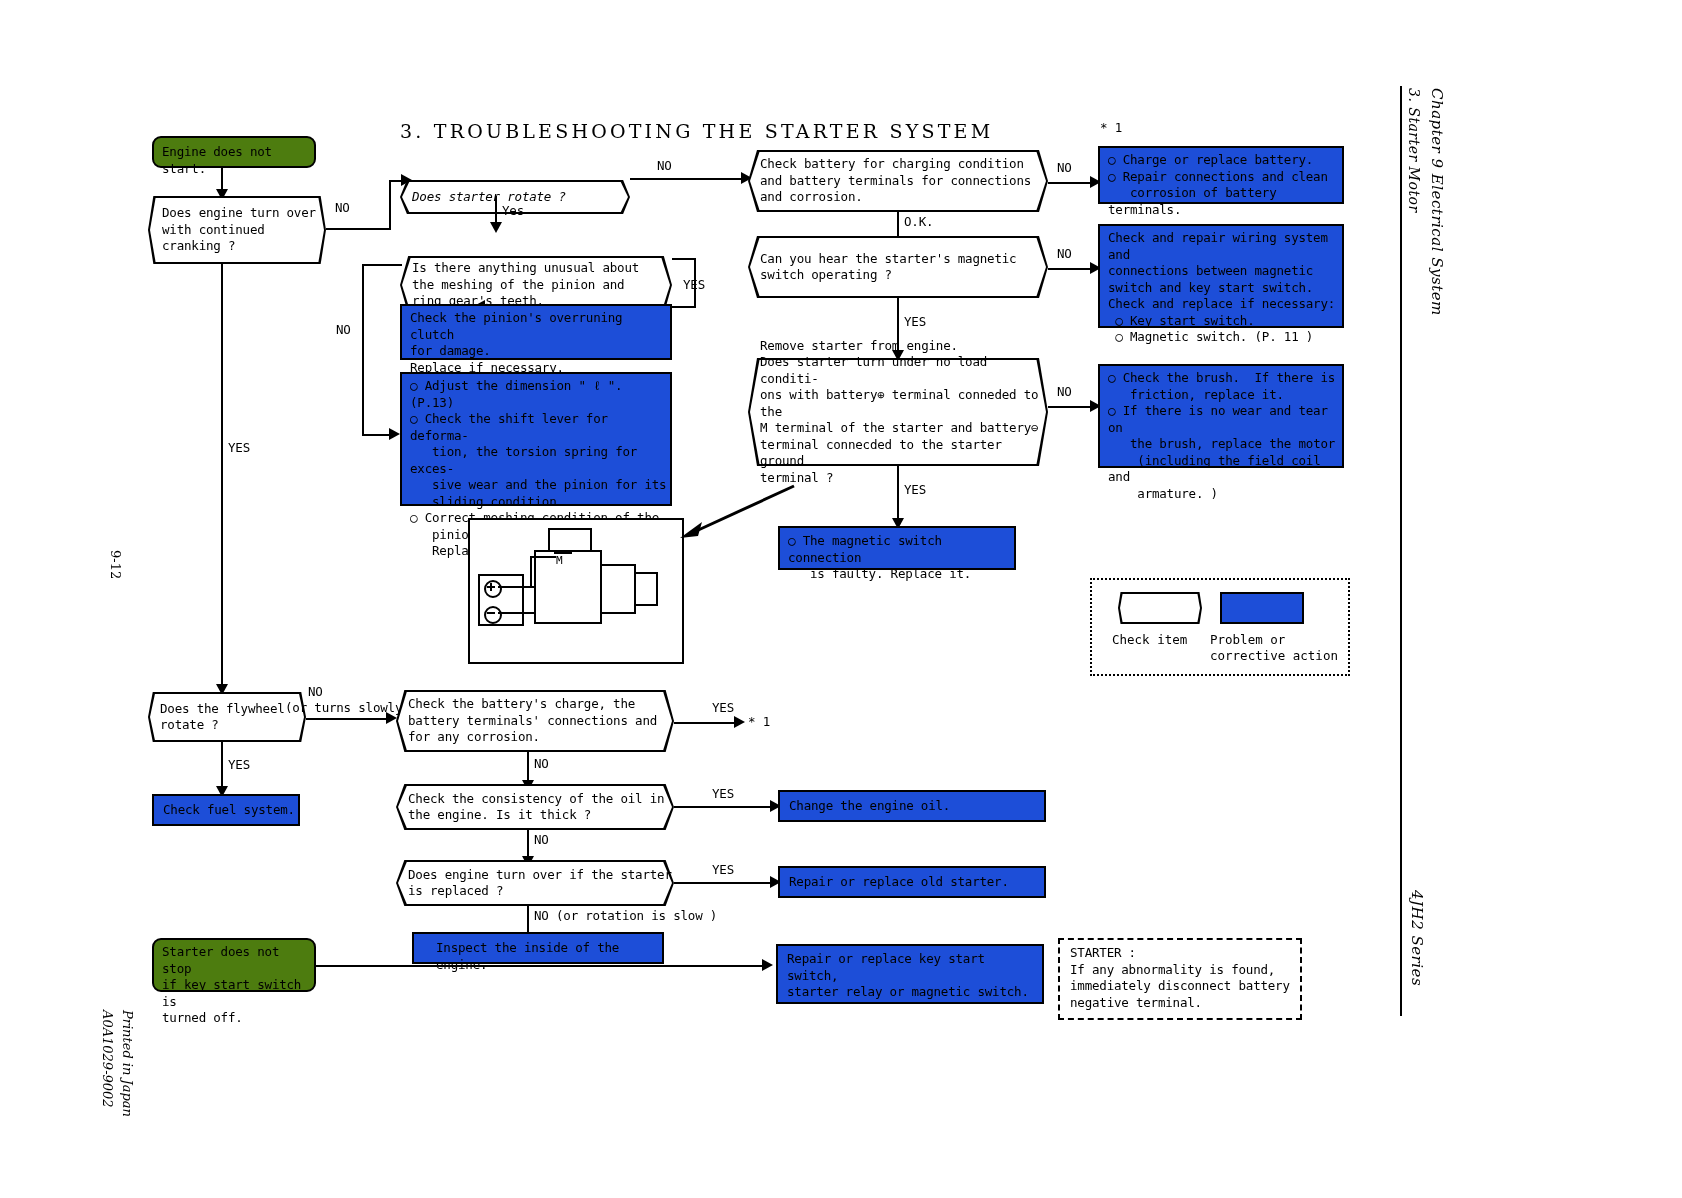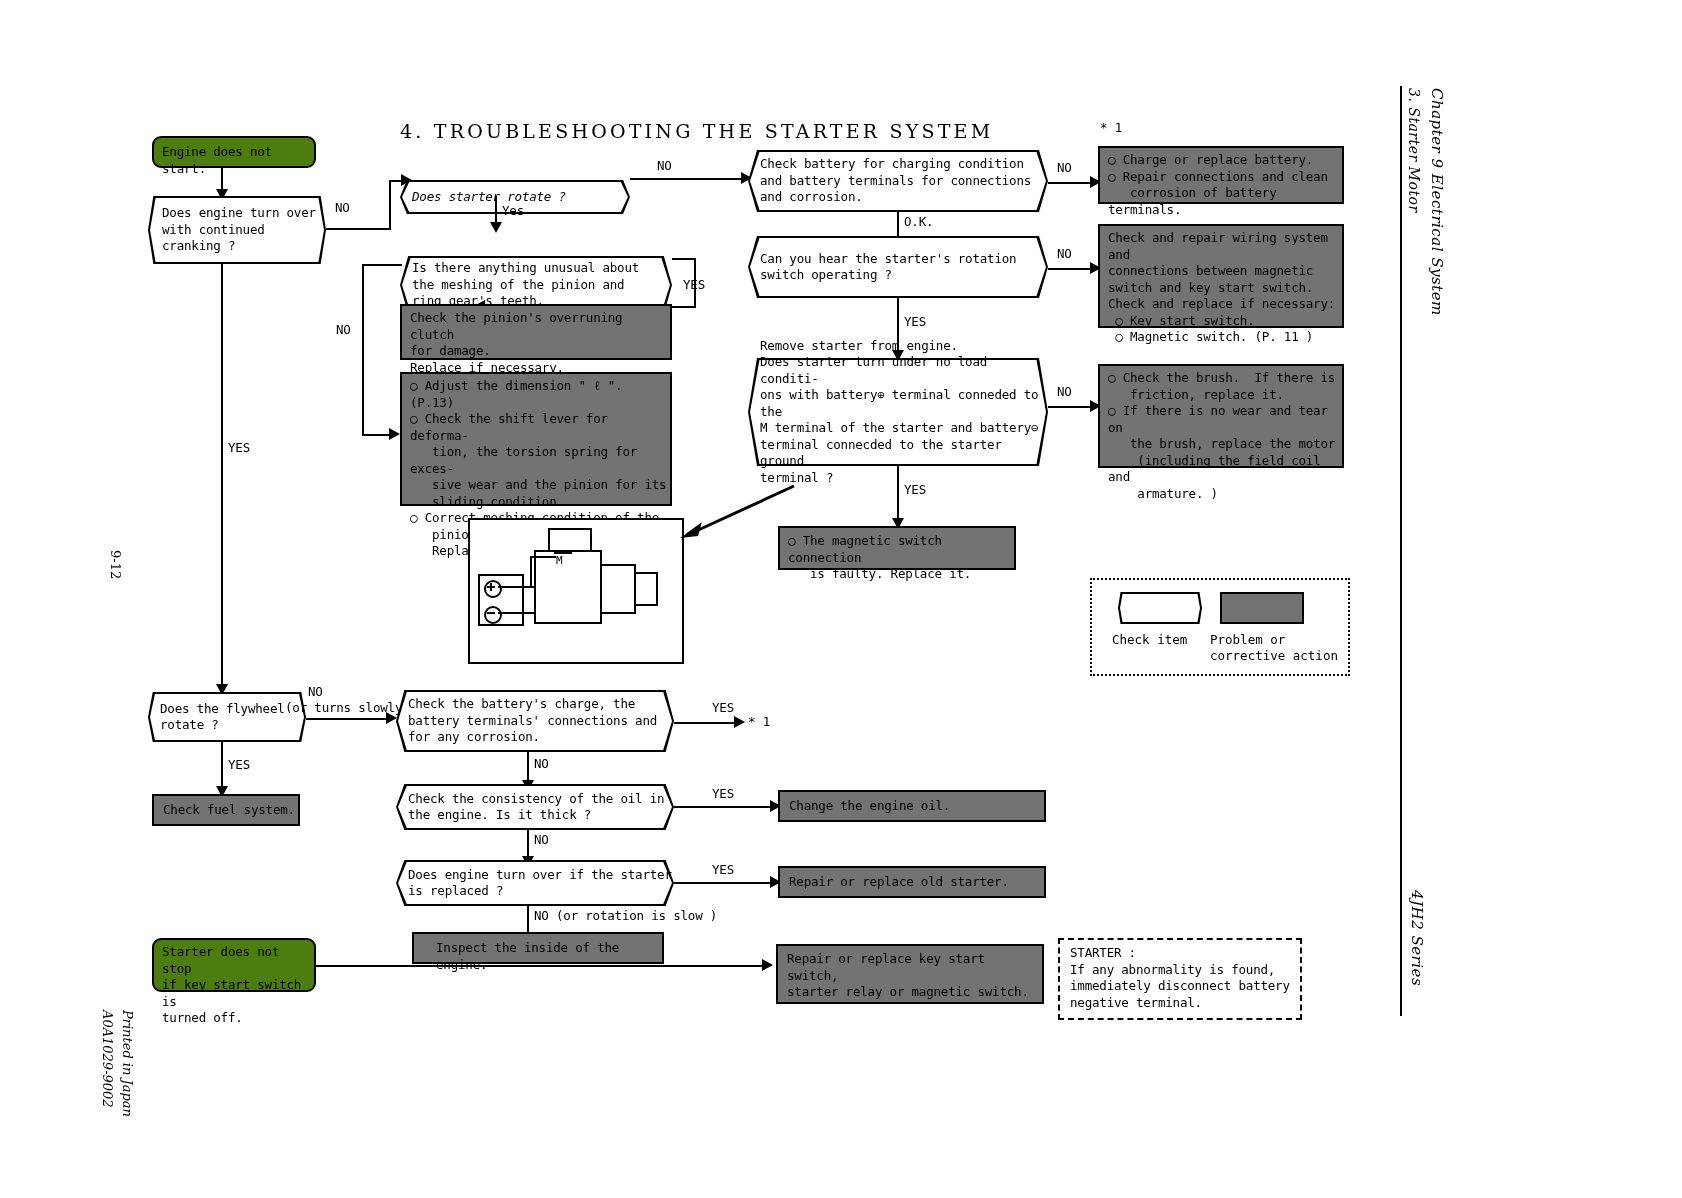--- a/index.html
+++ b/index.html
@@ -28,21 +28,21 @@
     letter-spacing: -0.2px;
     white-space: pre-wrap;
     color: #000;
   }
 
   
   .shape { box-sizing: border-box; }
 
   .rect {
     border: 2px solid #000;
-    background: #737373;
+    background: #1d4ed8;
   }
   .rect-round {
     border: 2px solid #000;
     border-radius: 9px;
     background: #4d7c0f;
   }
   .hexwrap { position: absolute; }
   .hexwrap .hexbody {
     position: absolute;
     inset: 0;
@@ -160,21 +160,21 @@
     border: 2px solid #000;
     border-radius: 50%;
     background: #fff;
   }
 </style>
 </head>
 <body>
 
 <div id="page">
 
-  <div class="abs title" style="left:400px; top:120px;">4.  TROUBLESHOOTING  THE  STARTER  SYSTEM</div>
+  <div class="abs title" style="left:400px; top:120px;">3.  TROUBLESHOOTING  THE  STARTER  SYSTEM</div>
 
   <div class="abs lbl" style="left:1100px; top:120px;">* 1</div>
 
   <div class="abs rect-round shape" style="left:152px; top:136px; width:164px; height:32px;">
     <div class="txt" style="padding:6px 0 0 8px;">Engine does not start.</div>
   </div>
 
   <div class="abs ln-v" style="left:221px; top:168px; height:23px;"></div>
   <div class="abs arrow-d" style="left:216px; top:189px;"></div>
 
@@ -343,21 +343,21 @@
   <div class="abs arrow-r" style="left:1090px; top:176px;"></div>
 
   <div class="abs ln-v" style="left:897px; top:212px; height:28px;"></div>
   <div class="abs lbl" style="left:904px; top:214px;">O.K.</div>
   <div class="abs arrow-d" style="left:892px; top:236px;"></div>
 
   <div class="hexwrap" style="left:748px; top:236px; width:300px; height:62px;">
     <div class="hexbody"></div>
       <div class="hexfill"></div>
     <div class="hextext">
-        <span class="txt" style="padding-left:12px;">Can you hear the starter's rotation
+        <span class="txt" style="padding-left:12px;">Can you hear the starter's magnetic
 switch operating ?</span>
       </div>
   </div>
 
   <div class="abs ln-h" style="left:1048px; top:268px; width:48px;"></div>
   <div class="abs lbl" style="left:1057px; top:246px;">NO</div>
   <div class="abs arrow-r" style="left:1090px; top:262px;"></div>
 
   <div class="abs ln-v" style="left:897px; top:298px; height:56px;"></div>
   <div class="abs lbl" style="left:904px; top:314px;">YES</div>

